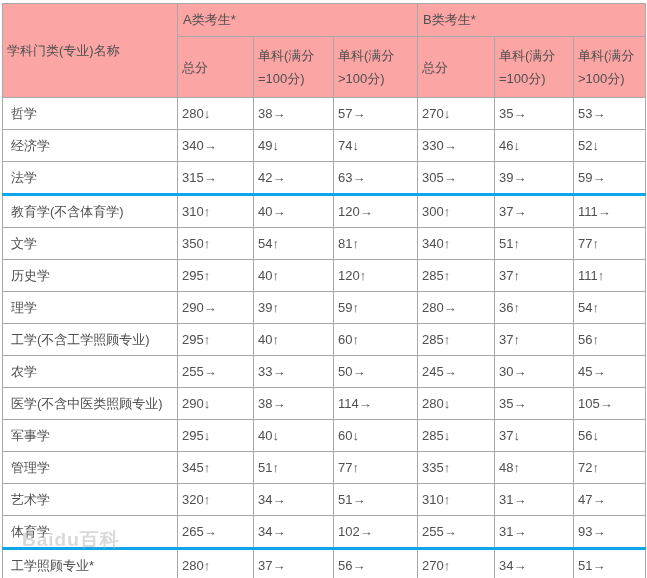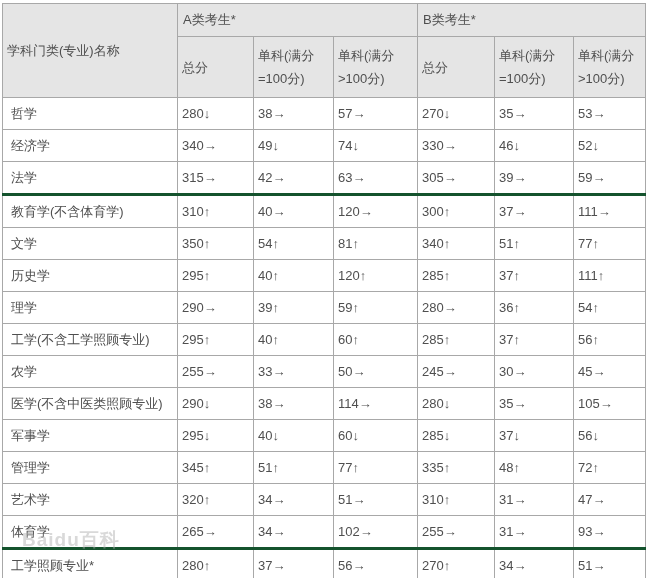--- a/index.html
+++ b/index.html
@@ -26,21 +26,21 @@
   td {
     border: 1px solid #a8a8a8;
     color: #4f4f4f;
     font-size: 13px;
     padding: 2px 4px;
     overflow: hidden;
     white-space: normal;
     vertical-align: middle;
   }
   thead td {
-    background: #e5e5e5;
+    background: #fca5a5;
   }
   td.group-cell {
     vertical-align: middle;
     padding-left: 5px;
     height: 28px;
   }
   td.name-head-cell {
     vertical-align: middle;
   }
   td.sub-cell {
@@ -51,21 +51,21 @@
     text-align: left;
   }
   tbody td {
     height: 27px;
     background: #ffffff;
   }
   td.name-cell {
     padding-left: 8px;
   }
   tr.thick td {
-    border-bottom: 3px solid #14532d;
+    border-bottom: 3px solid #0ea5e9;
   }
   tbody tr:last-child td {
     border-bottom: 2px solid #9a9a9a;
   }
   .watermark {
     position: absolute;
     left: 22px;
     top: 527px;
     font-size: 19px;
     letter-spacing: 1px;

